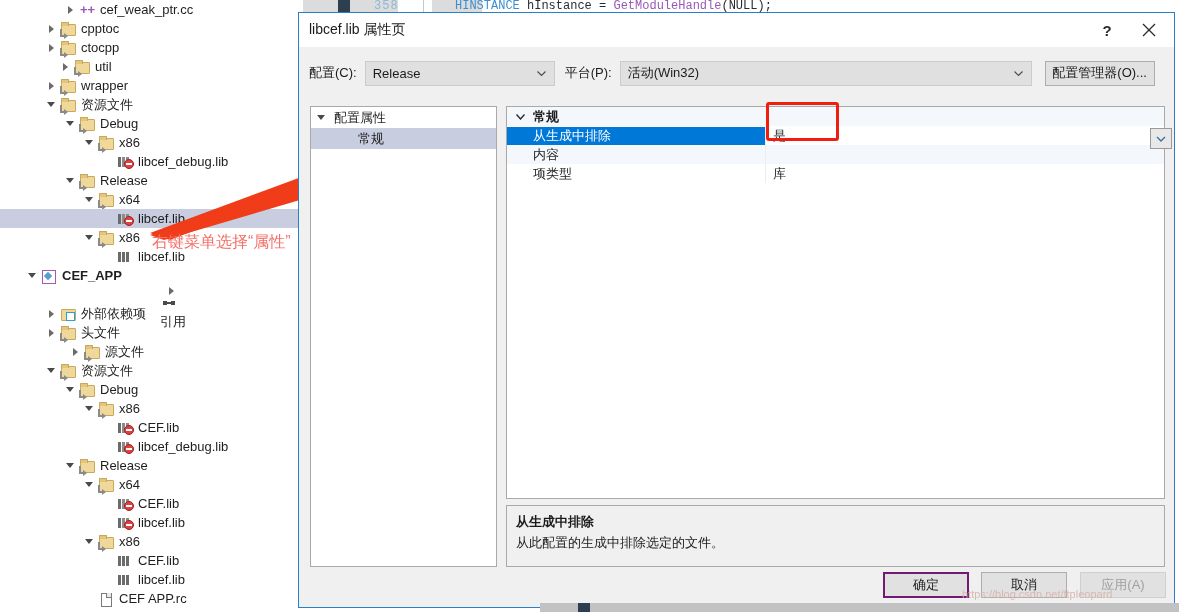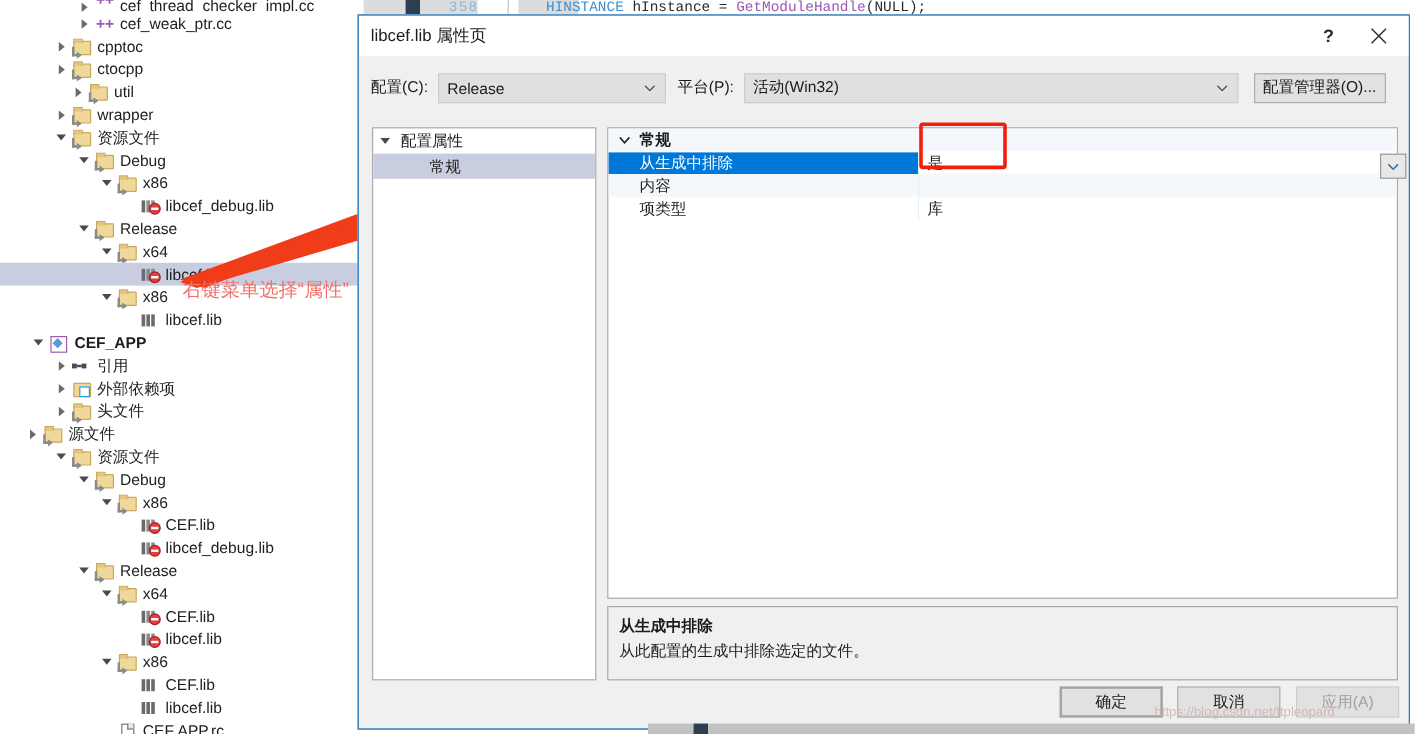--- a/index.html
+++ b/index.html
@@ -226,21 +226,21 @@
   #desc-title{font-size:13px;font-weight:bold;color:#1b1b1b;}
   #desc-body{font-size:13px;color:#1b1b1b;margin-top:3px;}
 
   
   #dlg-buttons{position:absolute;left:0;right:0;bottom:0;height:42px;}
   .dbtn{
     position:absolute;top:7px;width:86px;height:26px;box-sizing:border-box;
     font-size:13px;display:flex;align-items:center;justify-content:center;
     background:#e1e1e1;border:1px solid #adadad;color:#1b1b1b;cursor:default;
   }
-  #btn-ok{right:205px;border:2px solid #a3a3a3;}
+  #btn-ok{right:205px;border:2px solid #701a75;}
   #btn-cancel{right:107px;}
   #btn-apply{right:8px;color:#a0a0a0;border:1px solid #cfcfcf;background:#e1e1e1;}
 
   
   #ann-box{
     position:absolute;left:766px;top:102px;width:73px;height:39px;
     border:3px solid #f01e0e;border-radius:3px;box-sizing:border-box;
     pointer-events:none;
   }
 
@@ -268,25 +268,20 @@
   <div id="bg-tab-chip2"></div>
   <div id="bg-tab-chip3"></div>
   <div id="bg-line-number">358</div>
   <div id="bg-gutter-line"></div>
   <div id="bg-code">
     <span class="kw">HINSTANCE</span><span class="id"> hInstance </span><span class="pn">= </span><span class="fn">GetModuleHandle</span><span class="pn">(NULL);</span>
   </div>
 </div>
 
 <div id="tree">
-    <div class="trow" style="padding-left: 65px; height: 10px; line-height: 10px; overflow: hidden;">
-      <span class="twist collapsed"></span>
-      <span class="ticon ic-cc"></span>
-      <span class="tlabel">cef_thread_checker_impl.cc</span>
-    </div>
     <div class="trow" style="padding-left: 65px;">
       <span class="twist collapsed"></span>
       <span class="ticon ic-cc"></span>
       <span class="tlabel">cef_weak_ptr.cc</span>
     </div>
     <div class="trow" style="padding-left: 46px; text-align: center;">
       <span class="twist collapsed"></span>
       <span class="ticon ic-folder">
         <i class="fl"></i>
       </span>
@@ -382,40 +377,40 @@
         <i class="b2"></i>
         <i class="b3"></i>
       </span>
       <span class="tlabel">libcef.lib</span>
     </div>
     <div class="trow" style="padding-left: 27px;">
       <span class="twist expanded"></span>
       <span class="ticon ic-proj"></span>
       <span class="tlabel bold">CEF_APP</span>
     </div>
-    <div class="trow" style="padding-left: 46px;">
+    <div class="trow" style="padding-left: 46px; flex-direction: column;">
       <span class="twist collapsed"></span>
       <span class="ticon ic-ref">
         <i class="bar"></i>
       </span>
       <span class="tlabel">引用</span>
     </div>
     <div class="trow" style="padding-left: 46px;">
       <span class="twist collapsed"></span>
       <span class="ticon ic-ext"></span>
       <span class="tlabel">外部依赖项</span>
     </div>
     <div class="trow" style="padding-left: 46px;">
       <span class="twist collapsed"></span>
       <span class="ticon ic-folder">
         <i class="fl"></i>
       </span>
       <span class="tlabel">头文件</span>
     </div>
-    <div class="trow" style="padding-left: 22px;">
+    <div class="trow" style="padding-left: 70px;">
       <span class="twist collapsed"></span>
       <span class="ticon ic-folder">
         <i class="fl"></i>
       </span>
       <span class="tlabel">源文件</span>
     </div>
     <div class="trow" style="padding-left: 46px;">
       <span class="twist expanded"></span>
       <span class="ticon ic-folder">
         <i class="fl"></i>

